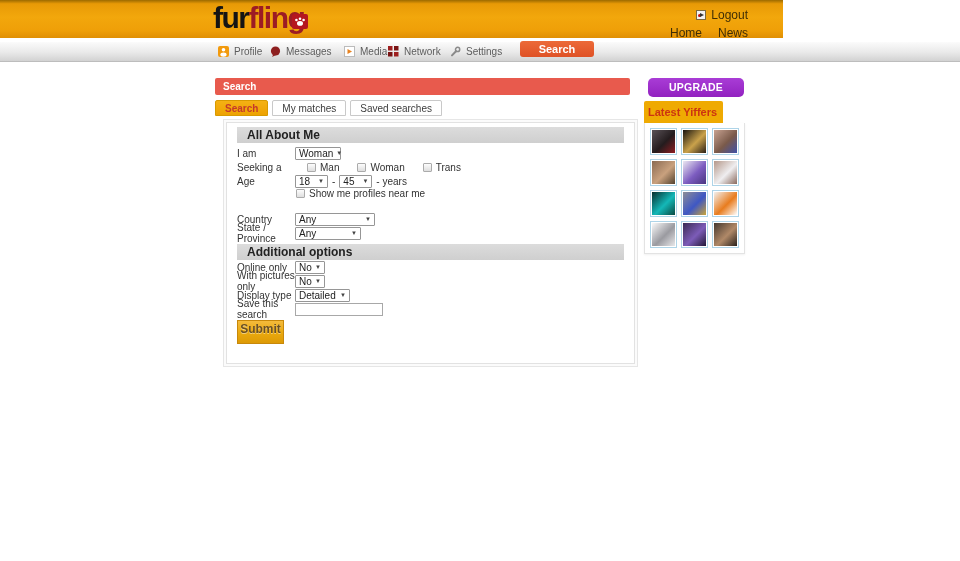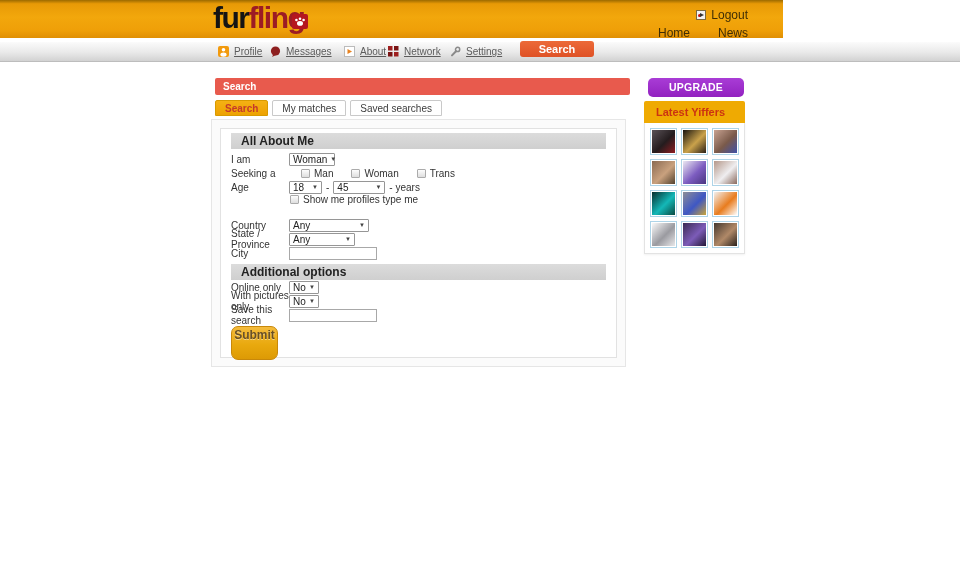--- a/index.html
+++ b/index.html
@@ -10,78 +10,78 @@
   .header { position:absolute; left:0; top:0; width:783px; height:38px;
     background:linear-gradient(180deg,#9c6a00 0%, #e89a06 10%, #f2a70c 45%, #ef9f08 80%, #e08f04 100%); }
   .logo { position:absolute; left:213px; top:1px; height:34px; cursor:pointer; white-space:nowrap; }
   .logo .t { font-size:30px; font-weight:bold; letter-spacing:-1.5px; line-height:34px; }
   .logo .p1 { color:#141414; }
   .logo .p2 { color:#9c1c24; }
   .paw-badge { position:absolute; left:79px; top:13px; width:16px; height:15px;
     background:#b5161f; border-radius:2px; display:flex; align-items:center; justify-content:center; }
   .hdr-links { position:absolute; right:35px; top:8px; text-align:right; font-size:12px; color:#402e05; }
   .hdr-row1 { display:flex; align-items:center; justify-content:flex-end; gap:5px; height:13px; cursor:pointer; }
-  .hdr-row2 { margin-top:5px; display:flex; gap:28px; justify-content:flex-end; }
+  .hdr-row2 { margin-top:5px; display:flex; gap:16px; justify-content:flex-end; }
   .hdr-row2 span { cursor:pointer; }
   .logout-ic { width:10px; height:10px; background:#f2f2f2; border:1px solid #7a6a40; display:inline-block; position:relative; }
   .logout-ic:before { content:""; position:absolute; left:1px; top:3px; width:3px; height:3px; background:#c41414; border-radius:50%; }
   .logout-ic:after { content:""; position:absolute; right:1px; top:2px; width:0; height:0;
     border-top:2px solid transparent; border-bottom:2px solid transparent; border-left:4px solid #333; }
 
   
   .navbar { position:absolute; left:0; top:42px; width:960px; height:20px;
     background:linear-gradient(180deg,#fbfbfb 0%, #e9e9e9 55%, #d2d2d2 100%);
     border-bottom:1px solid #bdbdbd; }
   .nav-item { position:absolute; top:3px; display:flex; align-items:center; gap:5px;
-    font-size:10px; color:#5c5c5c; cursor:pointer; height:13px;text-decoration:underline; }
+    font-size:10px; color:#5c5c5c; cursor:pointer; height:13px; }
   .nav-ic { width:11px; height:11px; display:inline-block; }
   .nav-search-btn { position:absolute; left:520px; top:-1px; width:74px; height:16px;
     background:linear-gradient(180deg,#ec6a38 0%, #df5226 100%); border-radius:3px;
     color:#fff; font-size:11px; font-weight:bold; text-align:center; line-height:16px; cursor:pointer; }
 
   
   .banner { position:absolute; left:215px; top:78px; width:415px; height:17px;
     background:#e85a4d; border-radius:2px; color:#fff; font-size:10px; font-weight:bold;
     line-height:17px; padding-left:8px; }
   .tabs { position:absolute; left:215px; top:100px; display:flex; gap:4px; }
   .tab { height:16px; line-height:15px; font-size:10px; padding:0 9px; background:#fff;
     border:1px solid #c9c9c9; border-radius:2px 2px 0 0; color:#3c3c3c; cursor:pointer; }
   .tab.active { background:linear-gradient(180deg,#f5b113 0%, #eda202 100%);
     border-color:#d89a00; color:#c5392b; font-weight:bold; }
 
-  .content-outer { position:absolute; left:211px; top:119px; width:415px; height:248px;
-    background:#fbfbfb; border:1px solid #e6e6e6; padding:8px; }
+  .content-outer { position:absolute; left:223px; top:119px; width:415px; height:248px;
+    background:#fbfbfb; border:1px solid #e6e6e6; padding:2px; }
   .card { width:100%; height:100%; background:#fff; border:1px solid #e2e2e2; padding:4px 10px; }
   .section-bar { height:16px; background:linear-gradient(180deg,#dcdcdc,#cfcfcf);
     font-size:12px; font-weight:bold; color:#222; line-height:16px; padding-left:10px; }
   .row { display:flex; align-items:center; height:14px; }
   .row .lbl { width:58px; font-size:10px; color:#333; flex:none; }
   .cb { width:9px; height:9px; border:1px solid #ababab; border-radius:1px;
     background:linear-gradient(180deg,#fdfdfd,#dedede); display:inline-block; flex:none; cursor:pointer; }
   .sel { display:inline-flex; align-items:center; justify-content:space-between;
     border:1px solid #969696; background:#fff; height:13px; padding:0 3px;
     font-size:10px; color:#222; cursor:pointer; border-radius:1px; }
   .sel .arr { font-size:6px; color:#444; margin-left:3px; }
   .txt { height:13px; border:1px solid #a8a8a8; background:#fff; width:88px; font-size:10px; padding:0 2px; }
   .small-gap { margin-left:4px; margin-right:4px; font-size:10px; color:#333; }
   .cbl { font-size:10px; color:#333; margin-left:4px; cursor:default; }
   .seek-group { display:flex; align-items:center; margin-right:18px; }
-  .submit-btn { margin-top:4px; width:47px; height:34px; border-radius:7px;
+  .submit-btn { margin-top:4px; width:47px; height:24px; border-radius:0;
     background:linear-gradient(180deg,#f4bb3c 0%, #e9a90e 55%, #dd9a05 100%);
     border:1px solid #c8880a; color:#6a5024; font-size:12px; font-weight:bold;
     text-align:center; line-height:17px; cursor:pointer; text-shadow:0 1px 0 rgba(255,255,255,.45); }
 
   
   .upgrade-btn { position:absolute; left:648px; top:78px; width:96px; height:19px;
     background:linear-gradient(180deg,#a93cd6 0%, #9222c0 100%); border-radius:5px;
     color:#fff; font-size:10.5px; font-weight:bold; text-align:center; line-height:19px;
     cursor:pointer; letter-spacing:0.2px; }
-  .yiffers-hdr { position:absolute; left:644px; top:101px; width:101px; height:22px;
+  .yiffers-hdr { position:absolute; left:644px; top:101px; width:79px; height:22px;
     background:#efaa02; border-radius:2px 2px 0 0; color:#cc3311; font-size:11px;
-    font-weight:bold; line-height:22px; padding-left:12px; }
+    font-weight:bold; line-height:22px; padding-left:4px; }
   .yiffers-panel { position:absolute; left:644px; top:123px; width:101px;
     background:#fff; border:1px solid #e3e3e3; border-top:none;
     padding:5px; display:flex; flex-wrap:wrap; gap:4px; box-shadow:0 1px 2px rgba(0,0,0,.06); }
   .avatar-tile { width:27px; height:27px; border:1px solid #aed4e8; background:#fff; padding:1px; cursor:pointer; }
   .avatar-img { width:23px; height:23px; }
 </style>
 </head>
 <body>
 
 <div class="header">
@@ -128,21 +128,21 @@
     </span>
     <span>Messages</span>
   </div>
   <div class="nav-item" style="left:344px">
     <span class="nav-ic">
       <svg width="11" height="11" viewBox="0 0 11 11">
           <rect x="0.5" y="0.5" width="10" height="10" fill="#fff" stroke="#bbb"></rect>
           <polygon points="3.5,3 8,5.5 3.5,8" fill="#e8821e"></polygon>
         </svg>
     </span>
-    <span>About</span>
+    <span>Media</span>
   </div>
   <div class="nav-item" style="left:388px">
     <span class="nav-ic">
       <svg width="11" height="11" viewBox="0 0 11 11">
           <rect x="0" y="0" width="4.5" height="4.5" fill="#9e1f1f"></rect>
           <rect x="6" y="0" width="4.5" height="4.5" fill="#7a1414"></rect>
           <rect x="0" y="6" width="4.5" height="4.5" fill="#7a1414"></rect>
           <rect x="6" y="6" width="4.5" height="4.5" fill="#9e1f1f"></rect>
         </svg>
     </span>
@@ -197,73 +197,76 @@
       </span>
     </div>
 
     <div class="row">
       <span class="lbl">Age</span>
       <span class="sel" style="width:33px">
         <span>18</span>
         <span class="arr">▼</span>
       </span>
       <span class="small-gap">-</span>
-      <span class="sel" style="width:52px">
+      <span class="sel" style="width:33px">
         <span>45</span>
         <span class="arr">▼</span>
       </span>
       <span class="small-gap">- years</span>
     </div>
 
     <div class="row" style="height:10px">
       <span class="lbl"></span>
       <span class="cb" style="margin-left:1px"></span>
-      <span class="cbl">Show me profiles type me</span>
+      <span class="cbl">Show me profiles near me</span>
     </div>
 
     <div class="row" style="margin-top:14px">
       <span class="lbl">Country</span>
       <span class="sel" style="width:80px">
         <span>Any</span>
         <span class="arr">▼</span>
       </span>
     </div>
 
     <div class="row">
       <span class="lbl">State / Province</span>
       <span class="sel" style="width:66px">
         <span>Any</span>
         <span class="arr">▼</span>
       </span>
     </div>
 
-    <div class="row">
-      <span class="lbl">City</span>
-      <input class="txt" style="">
-    </div>
 
     <div class="section-bar" style="margin-top:4px">Additional options</div>
 
 
     <div class="row">
       <span class="lbl">Online only</span>
       <span class="sel" style="width:30px">
         <span>No</span>
         <span class="arr">▼</span>
       </span>
     </div>
 
     <div class="row">
       <span class="lbl">With pictures only</span>
       <span class="sel" style="width:30px">
         <span>No</span>
         <span class="arr">▼</span>
       </span>
     </div>
 
+    <div class="row">
+      <span class="lbl">Display type</span>
+      <span class="sel" style="width:55px">
+        <span>Detailed</span>
+        <span class="arr">▼</span>
+      </span>
+    </div>
 
     <div class="row">
       <span class="lbl">Save this search</span>
       <input class="txt" style="">
     </div>
 
     <div class="submit-btn">Submit</div>
   </div>
 </div>
 

